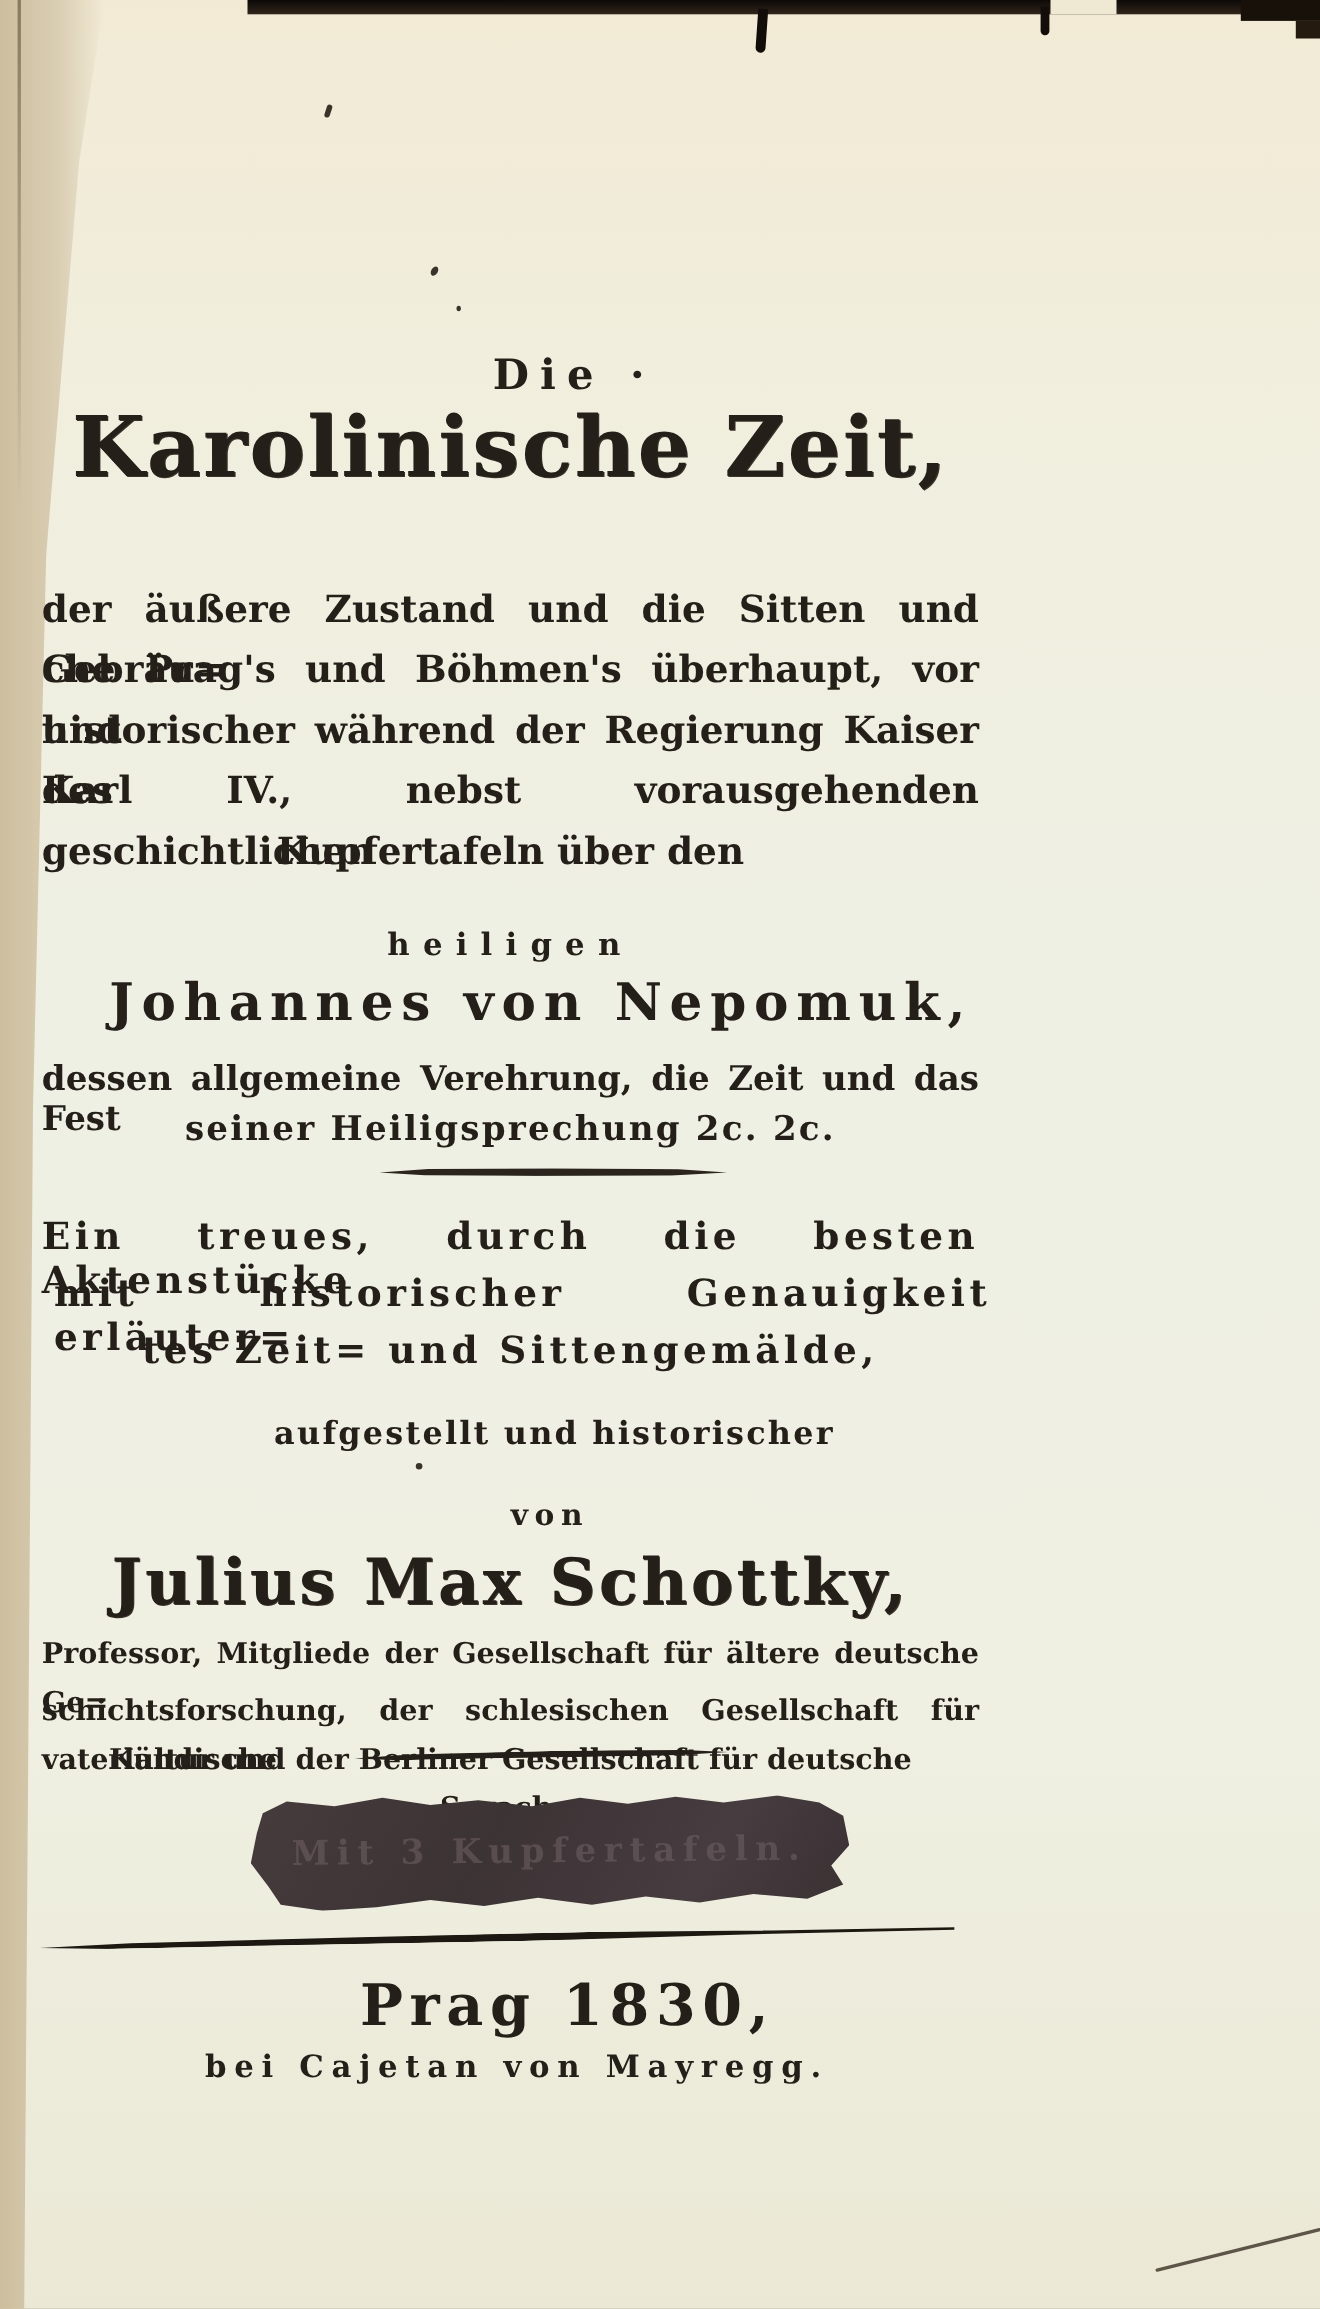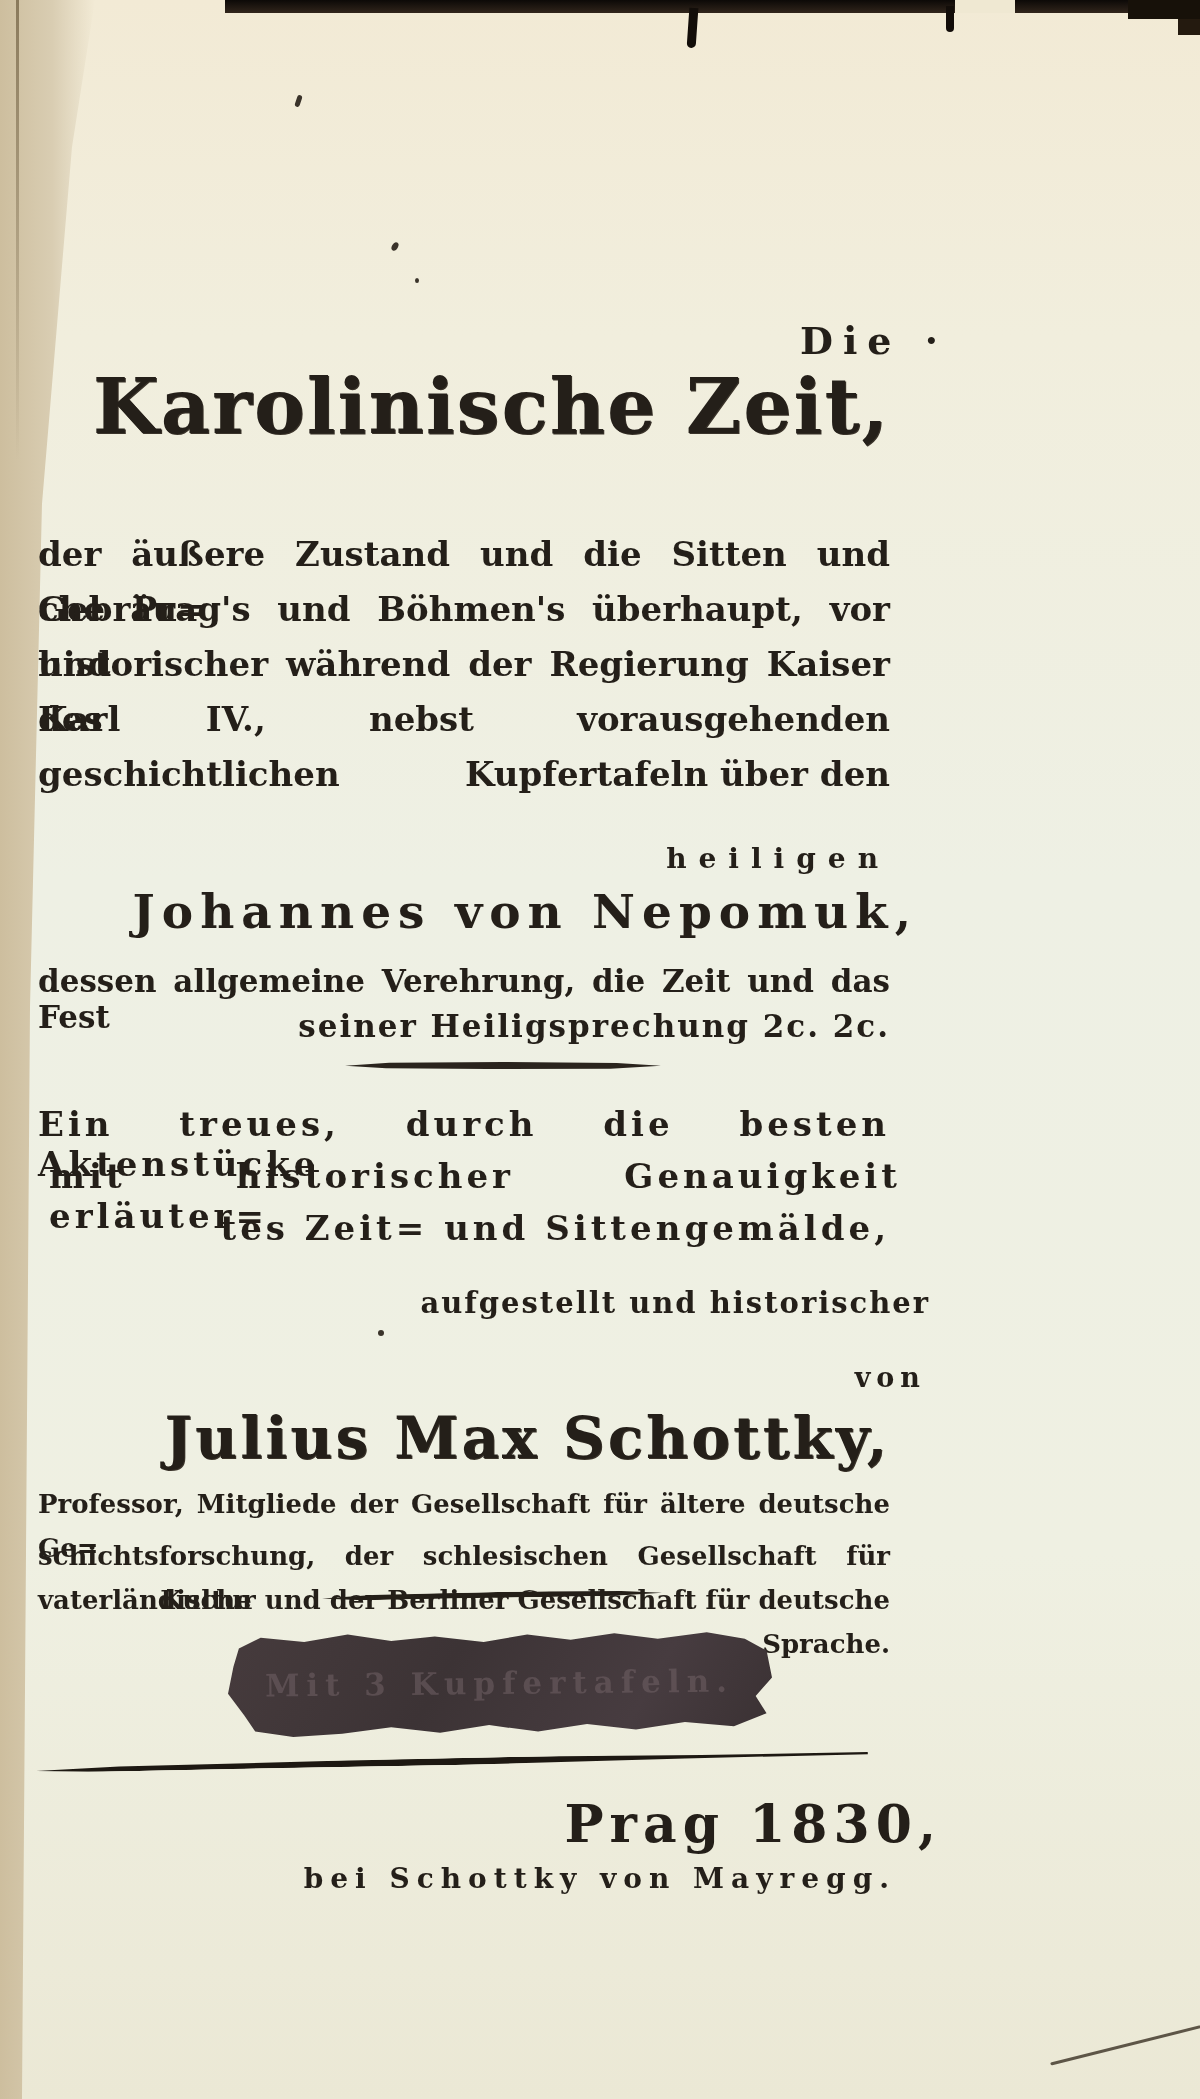--- a/index.html
+++ b/index.html
@@ -22,21 +22,21 @@
   .left-strip{position:absolute;top:0;left:0;width:95px;height:2099px;
     background:linear-gradient(90deg,#cdbe9e,#d9cdb2 55%,rgba(219,207,180,0));
     clip-path:polygon(0 0,95px 0,72px 7%,42px 24%,30px 48%,26px 74%,22px 100%,0 100%);}
   .edge-line{position:absolute;top:0;left:16px;width:3px;height:460px;
     background:linear-gradient(180deg,#8a7a5c,rgba(138,122,92,0));}
   .speck{position:absolute;background:#3a332a;border-radius:50%;}
   .scratch-br{position:absolute;top:2042px;left:1048px;width:170px;height:3px;
     background:#5d5547;transform:rotate(-14deg);border-radius:2px;}
   
   .col{position:absolute;left:38px;width:852px;}
-  .ctr{text-align:right;}
+  .ctr{text-align:center;}
   .just{text-align:justify;text-align-last:justify;}
   .frak{font-weight:bold;}
   .kind{top:318px;font-size:38px;font-weight:bold;letter-spacing:10px;transform:translateX(58px);}
   .title{top:362px;font-size:76px;font-weight:bold;letter-spacing:2px;
     text-shadow:1px 1px 0 #3a332a;}
   .oder{top:488px;font-size:26px;font-weight:bold;letter-spacing:4px;transform:translateX(18px);}
   .sub{font-size:34px;font-weight:bold;line-height:55px;}
   .sub1{top:527px;} .sub2{top:582px;} .sub3{top:637px;} .sub4{top:692px;} .sub5{top:747px;}
   .heiligen{top:842px;font-size:28px;font-weight:bold;letter-spacing:12px;}
   .saintname{top:884px;font-size:47px;font-weight:bold;letter-spacing:7px;transform:translateX(28px);}
@@ -116,15 +116,15 @@
 
   <div class="rule2"></div>
 
   <div class="stamp">
     <span class="stamp-text">Mit 3 Kupfertafeln.</span>
   </div>
 
   <div class="rule3"></div>
 
   <div class="col ctr placeyear">Prag 1830,</div>
-  <div class="col ctr publisher">bei Schottky von Mayregg.</div>
+  <div class="col ctr publisher">bei Cajetan von Mayregg.</div>
 
 </div>
 
 </body></html>

